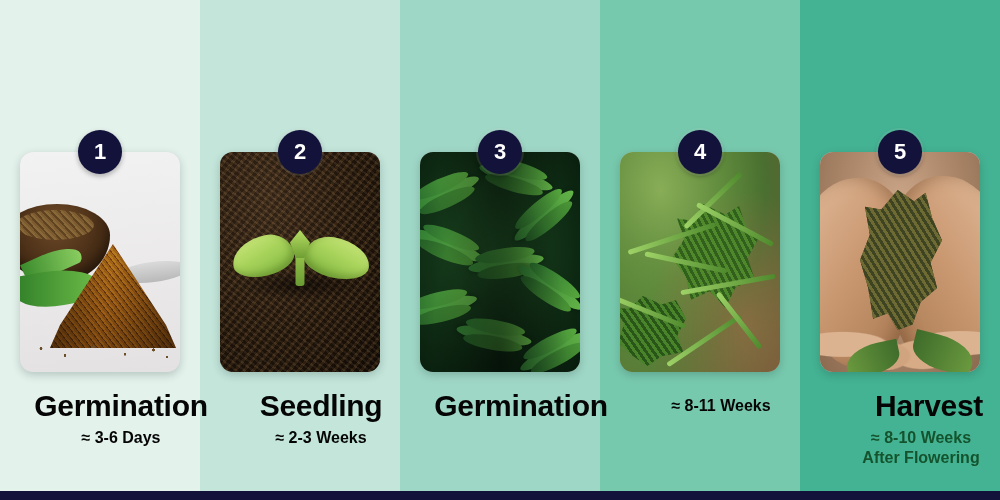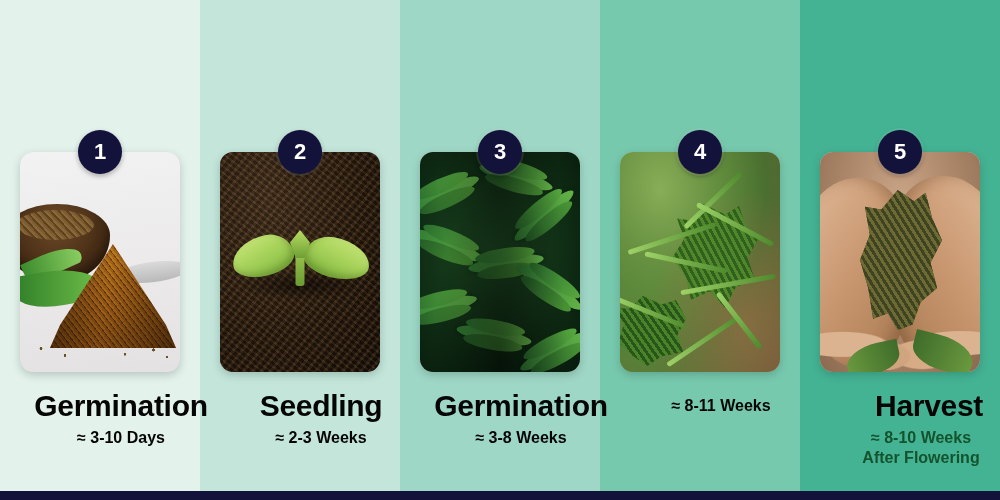--- a/index.html
+++ b/index.html
@@ -304,21 +304,21 @@
             <div class="pile"></div>
             <div class="pile-dark"></div>
             <div class="crumbs"></div>
           </div>
         </div>
         <div class="badge" style="background: rgb(18, 18, 58); color: rgb(255, 255, 255);">1</div>
       </div>
       <div class="caption">
         <div class="stage-name" style="color: rgb(5, 5, 5);">Germination</div>
         <div class="stage-duration" style="color: rgb(5, 5, 5);">
-          <span>≈ 3-10 Days</span>
+          <span>≈ 3-6 Days</span>
         </div>
       </div>
     </div>
 
     <div class="col">
       <div class="card-wrap">
         <div class="card">
           <div class="photo p2">
             <div class="soil"></div>
             <div class="shadow"></div>
@@ -351,23 +351,20 @@
             <div class="lf" style="left:-18px;top:148px;transform:rotate(-14deg);"></div>
             <div class="lf" style="left:36px;top:176px;transform:rotate(10deg);"></div>
             <div class="lf" style="left:96px;top:192px;transform:rotate(-28deg);"></div>
             <div class="dark"></div>
           </div>
         </div>
         <div class="badge" style="background: rgb(18, 18, 58); color: rgb(255, 255, 255);">3</div>
       </div>
       <div class="caption">
         <div class="stage-name" style="color: rgb(5, 5, 5);">Germination</div>
-        <div class="stage-duration" style="color: rgb(5, 5, 5);">
-          <span>≈ 3-8 Weeks</span>
-        </div>
       </div>
     </div>
 
     <div class="col">
       <div class="card-wrap">
         <div class="card">
           <div class="photo p4">
             <div class="blur"></div>
             <div class="budmass"></div>
             <div class="budmass2"></div>

